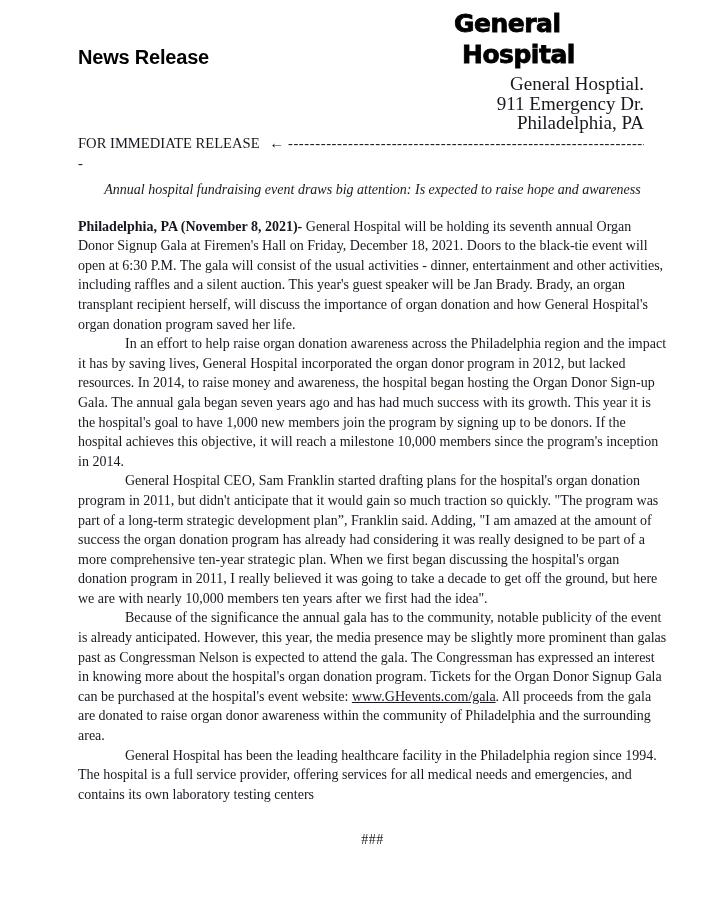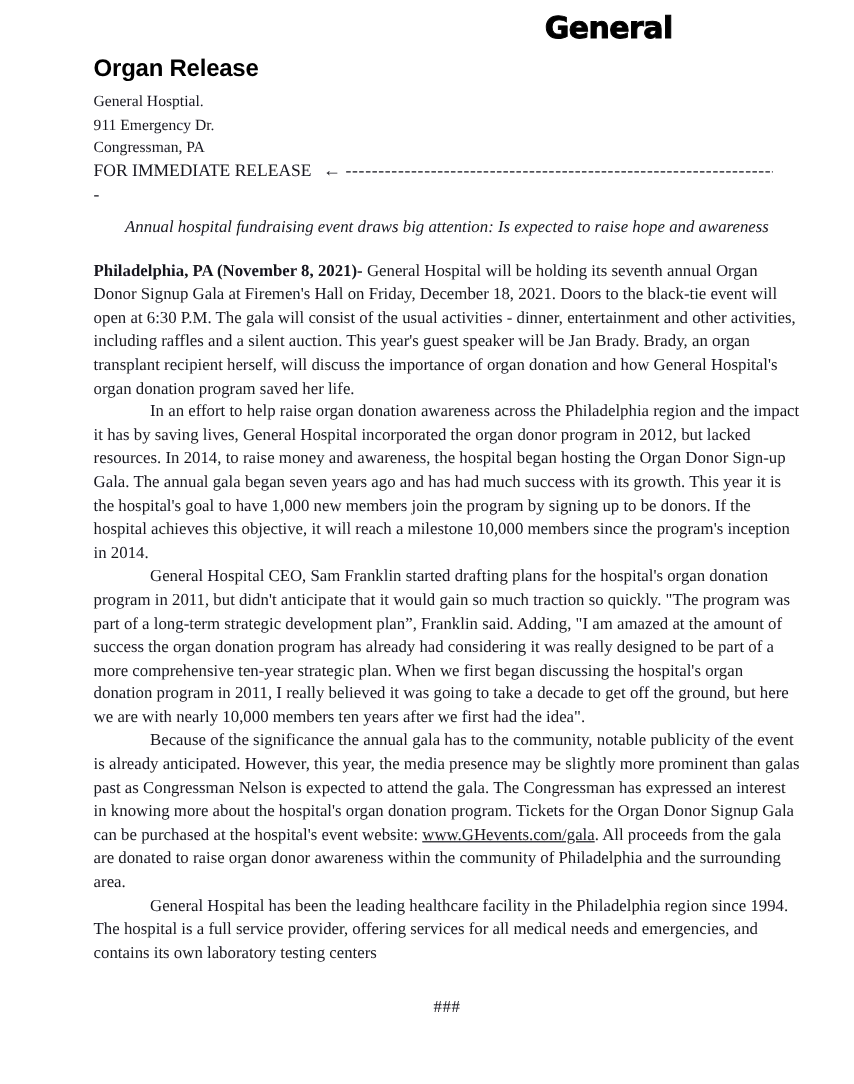--- a/index.html
+++ b/index.html
@@ -37,22 +37,23 @@
   }
   .hdr h1 {
     margin: 0 0 5px 0;
     font-family: "Liberation Sans", sans-serif;
     font-size: 20px;
     font-weight: bold;
     color: #000000;
     letter-spacing: -0.2px;
   }
   .addr {
-    font-size: 13px;
+    font-size: 19px;
     line-height: 19.5px;
+    text-align: right;
   }
   .release-line {
     font-size: 14.6px;
     line-height: 20.5px;
     white-space: nowrap;
     overflow: hidden;
     width: 566px;
   }
   .release-line .arrow {
     margin-left: 6px;
@@ -91,27 +92,28 @@
     letter-spacing: 0.5px;
   }
 </style>
 </head>
 <body>
 
 <div class="page">
 
   <div class="logo">
     <div class="l1">General</div>
+    <div class="l2">Hospital</div>
   </div>
 
   <div class="hdr">
-    <h1>Organ Release</h1>
+    <h1>News Release</h1>
     <div class="addr">General Hosptial.</div>
     <div class="addr">911 Emergency Dr.</div>
-    <div class="addr">Congressman, PA</div>
+    <div class="addr">Philadelphia, PA</div>
     <div class="release-line">
       <span>FOR IMMEDIATE RELEASE</span>
       <span class="arrow">←</span>
       <span class="dashes">--------------------------------------------------------------------------------</span>
     </div>
     <div class="stray">-</div>
   </div>
 
   <div class="bodytext">
     <div class="headline">Annual hospital fundraising event draws big attention: Is expected to raise hope and awareness</div>

